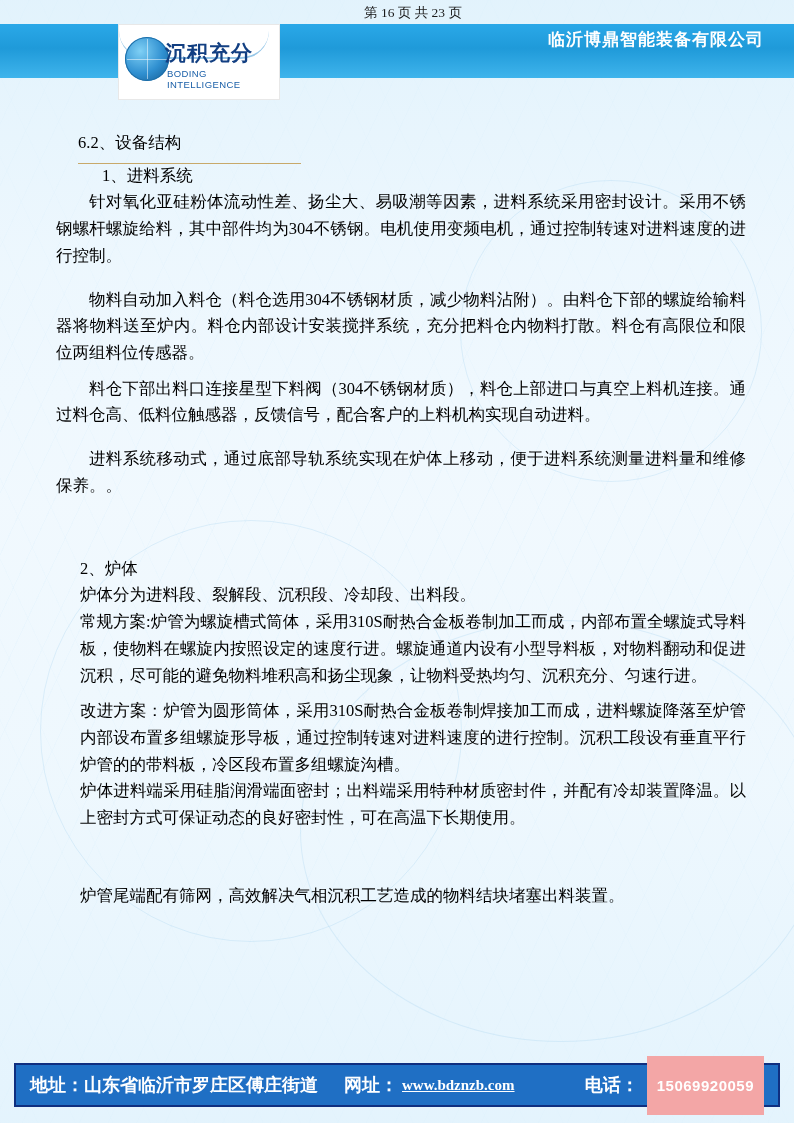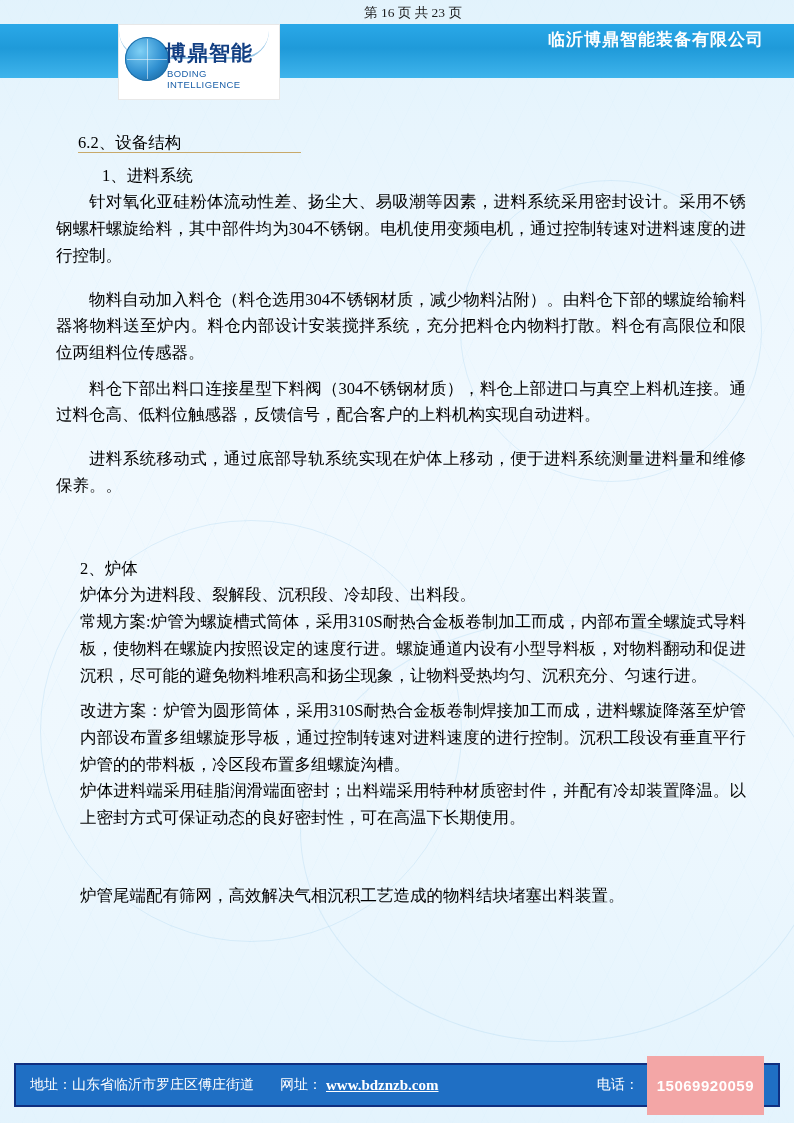--- a/index.html
+++ b/index.html
@@ -140,21 +140,21 @@
     font-family: "Liberation Serif", serif;
   }
   .h-section {
     margin: 0 0 2px 22px;
     font-size: 16.5px;
     position: relative;
     display: inline-block;
   }
   .h-underline {
     border-bottom: 1px solid #c8a96a;
-    padding-bottom: 0;
+    padding-bottom: 11px;
     padding-right: 120px;
   }
   .h-sub {
     margin: 4px 0 0 46px;
     font-size: 16.5px;
   }
   p {
     margin: 0;
     text-align: justify;
     text-justify: inter-ideograph;
@@ -177,22 +177,22 @@
     height: 44px;
     background: #1f6fc4;
     border: 2px solid #0f2f80;
     display: flex;
     align-items: center;
     box-sizing: border-box;
     padding: 0 14px;
   }
   .footer-text {
     color: #ffffff;
-    font-size: 14px;
-    font-weight: normal;
+    font-size: 18px;
+    font-weight: bold;
     font-family: "Liberation Serif", serif;
     white-space: nowrap;
   }
   .footer-link {
     color: #ffffff;
     font-size: 15px;
     font-weight: bold;
     text-decoration: underline;
     font-family: "Liberation Serif", serif;
     margin-left: 4px;
@@ -220,21 +220,21 @@
   <div class="watermark-swirl" style="left:300px; top:620px; width:520px; height:420px;"></div>
 
   <div class="page-number">第 16 页 共 23 页</div>
 
   <div class="header-band"></div>
   <div class="header-company">临沂博鼎智能装备有限公司</div>
 
   <div class="logo-box">
     <div class="logo-arc"></div>
     <div class="logo-globe"></div>
-    <div class="logo-cn">博鼎智能</div>
+    <div class="logo-cn">沉积充分</div>
     <div class="logo-en">BODING INTELLIGENCE</div>
   </div>
 
   <div class="content">
 
     <div class="h-section">
       <span class="h-underline">6.2、设备结构</span>
     </div>
 
     <div class="h-sub">1、进料系统</div>

